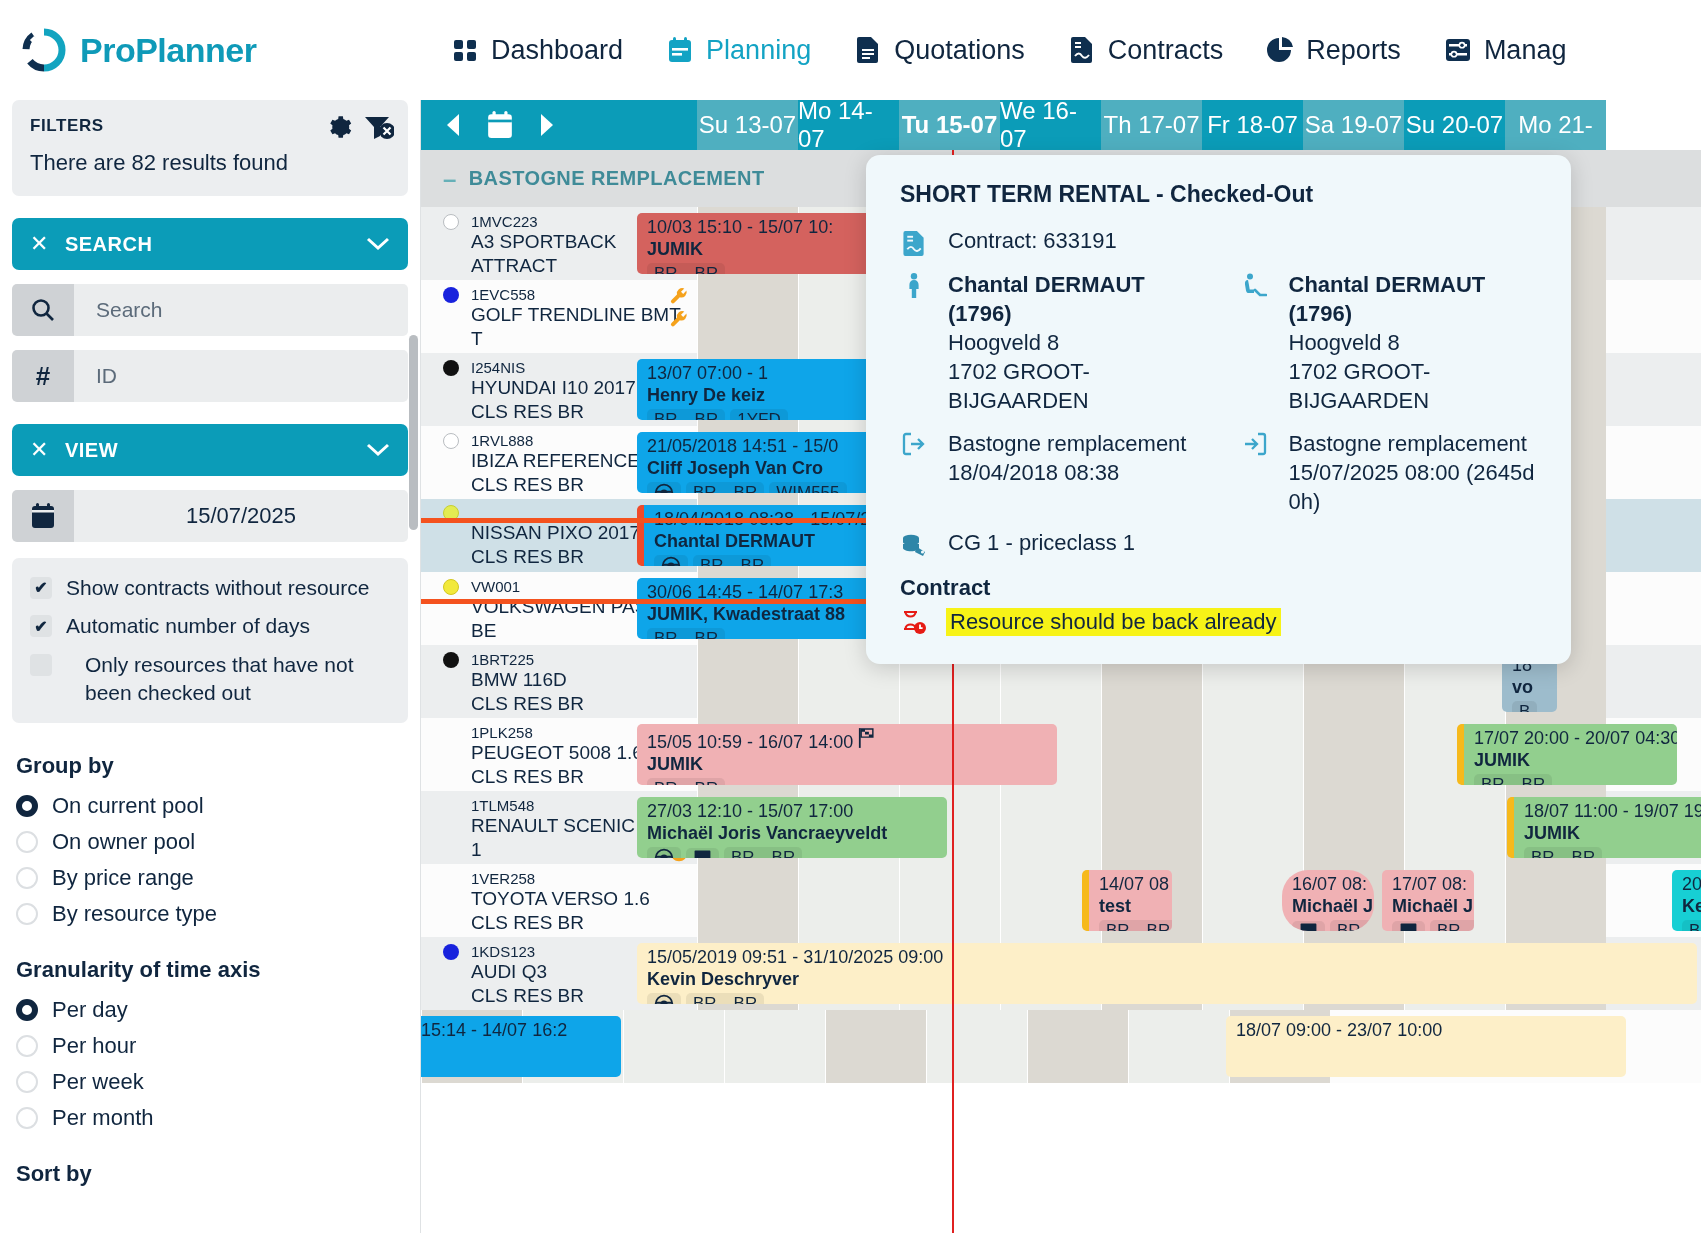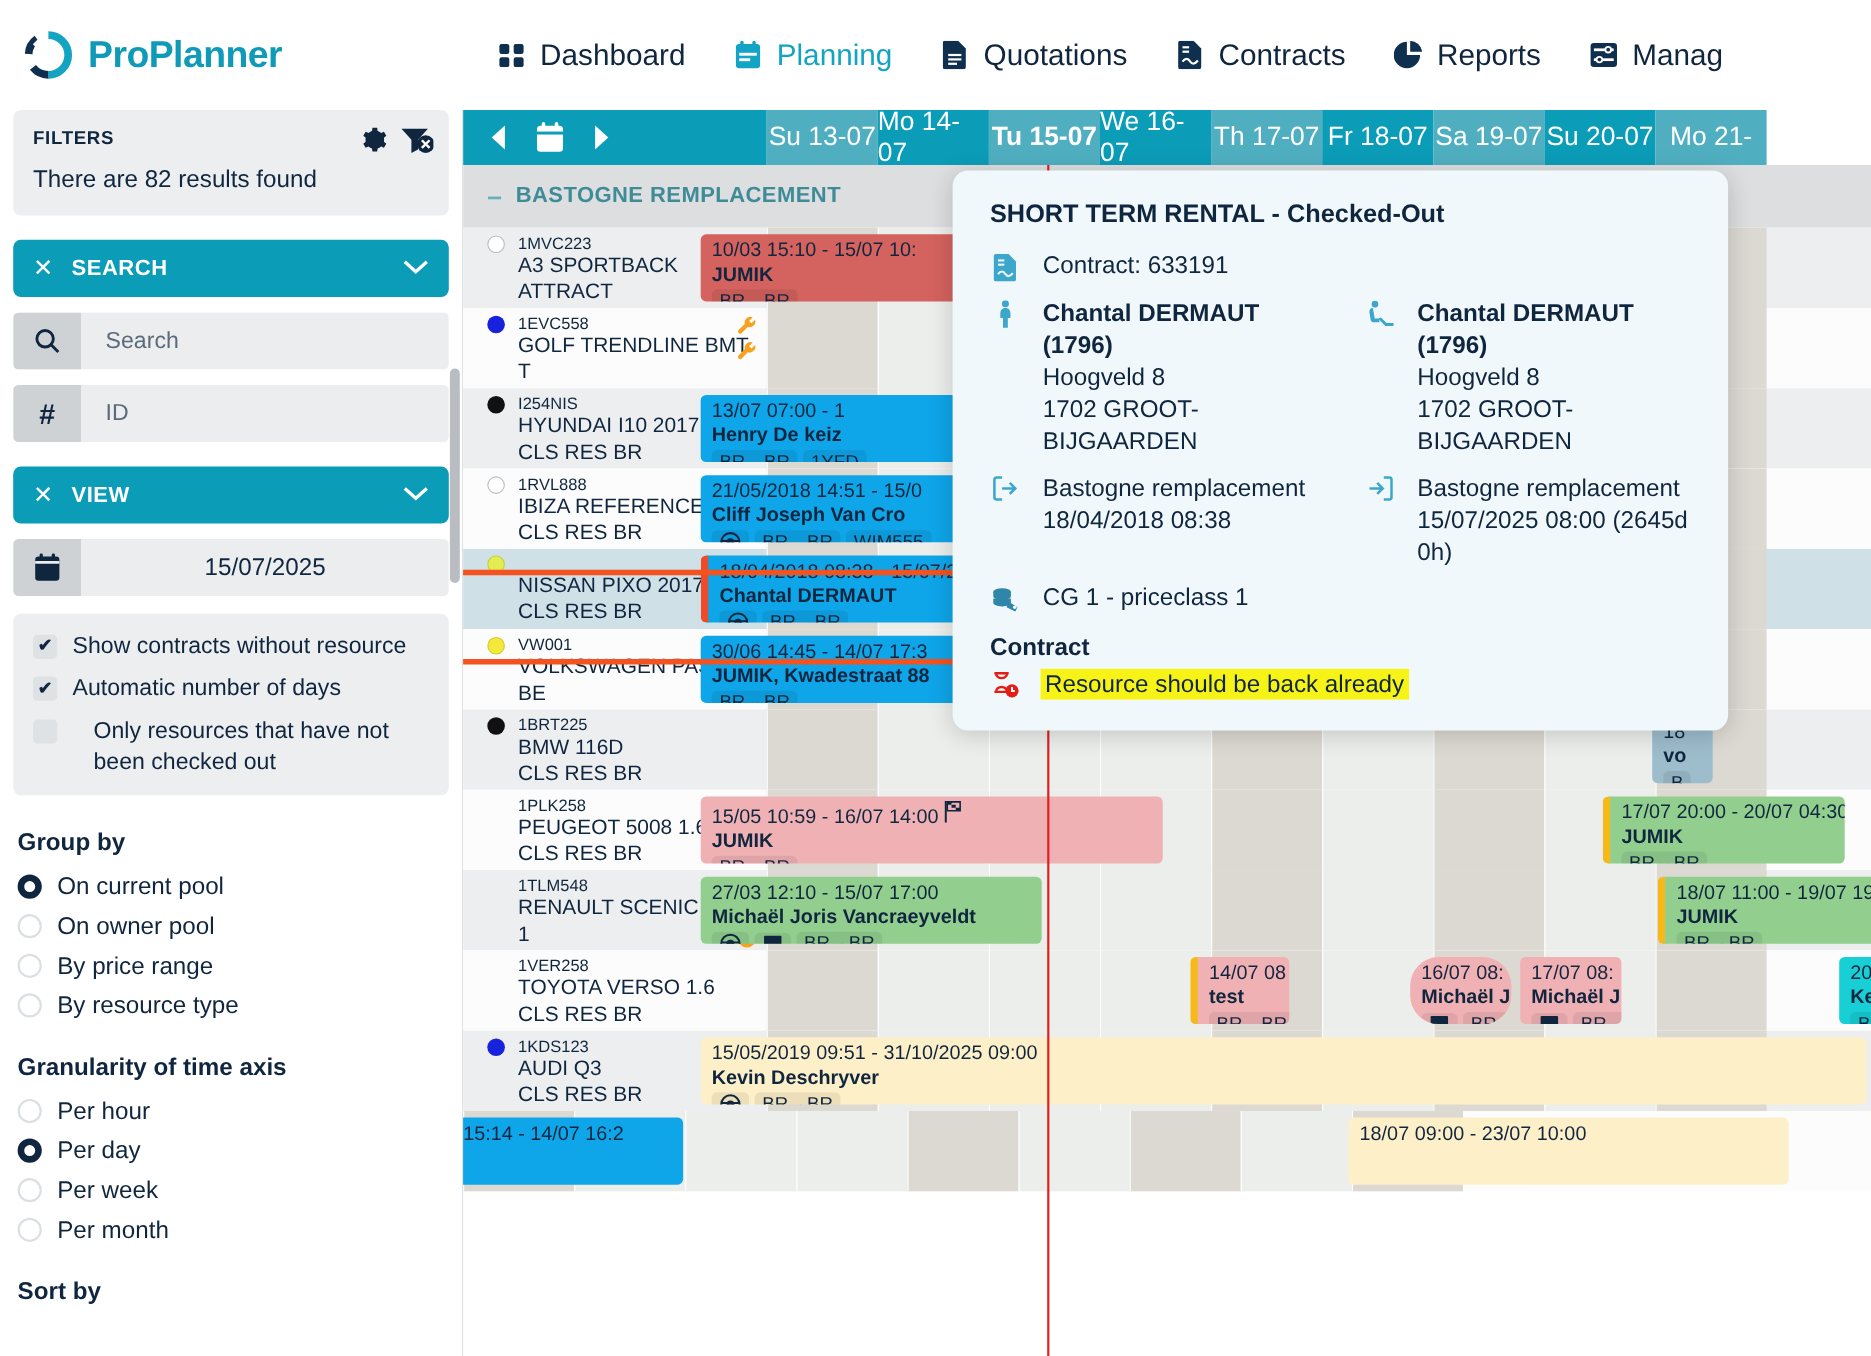--- a/index.html
+++ b/index.html
@@ -321,26 +321,26 @@
       <span class="radio"></span>
       <span>By price range</span>
     </div>
     <div class="radio-row">
       <span class="radio"></span>
       <span>By resource type</span>
     </div>
 
     <div class="group-title">Granularity of time axis</div>
     <div class="radio-row">
+      <span class="radio sel"></span>
+      <span>Per day</span>
+    </div>
+    <div class="radio-row">
       <span class="radio"></span>
       <span>Per hour</span>
-    </div>
-    <div class="radio-row">
-      <span class="radio sel"></span>
-      <span>Per day</span>
     </div>
     <div class="radio-row">
       <span class="radio"></span>
       <span>Per week</span>
     </div>
     <div class="radio-row">
       <span class="radio"></span>
       <span>Per month</span>
     </div>
 

